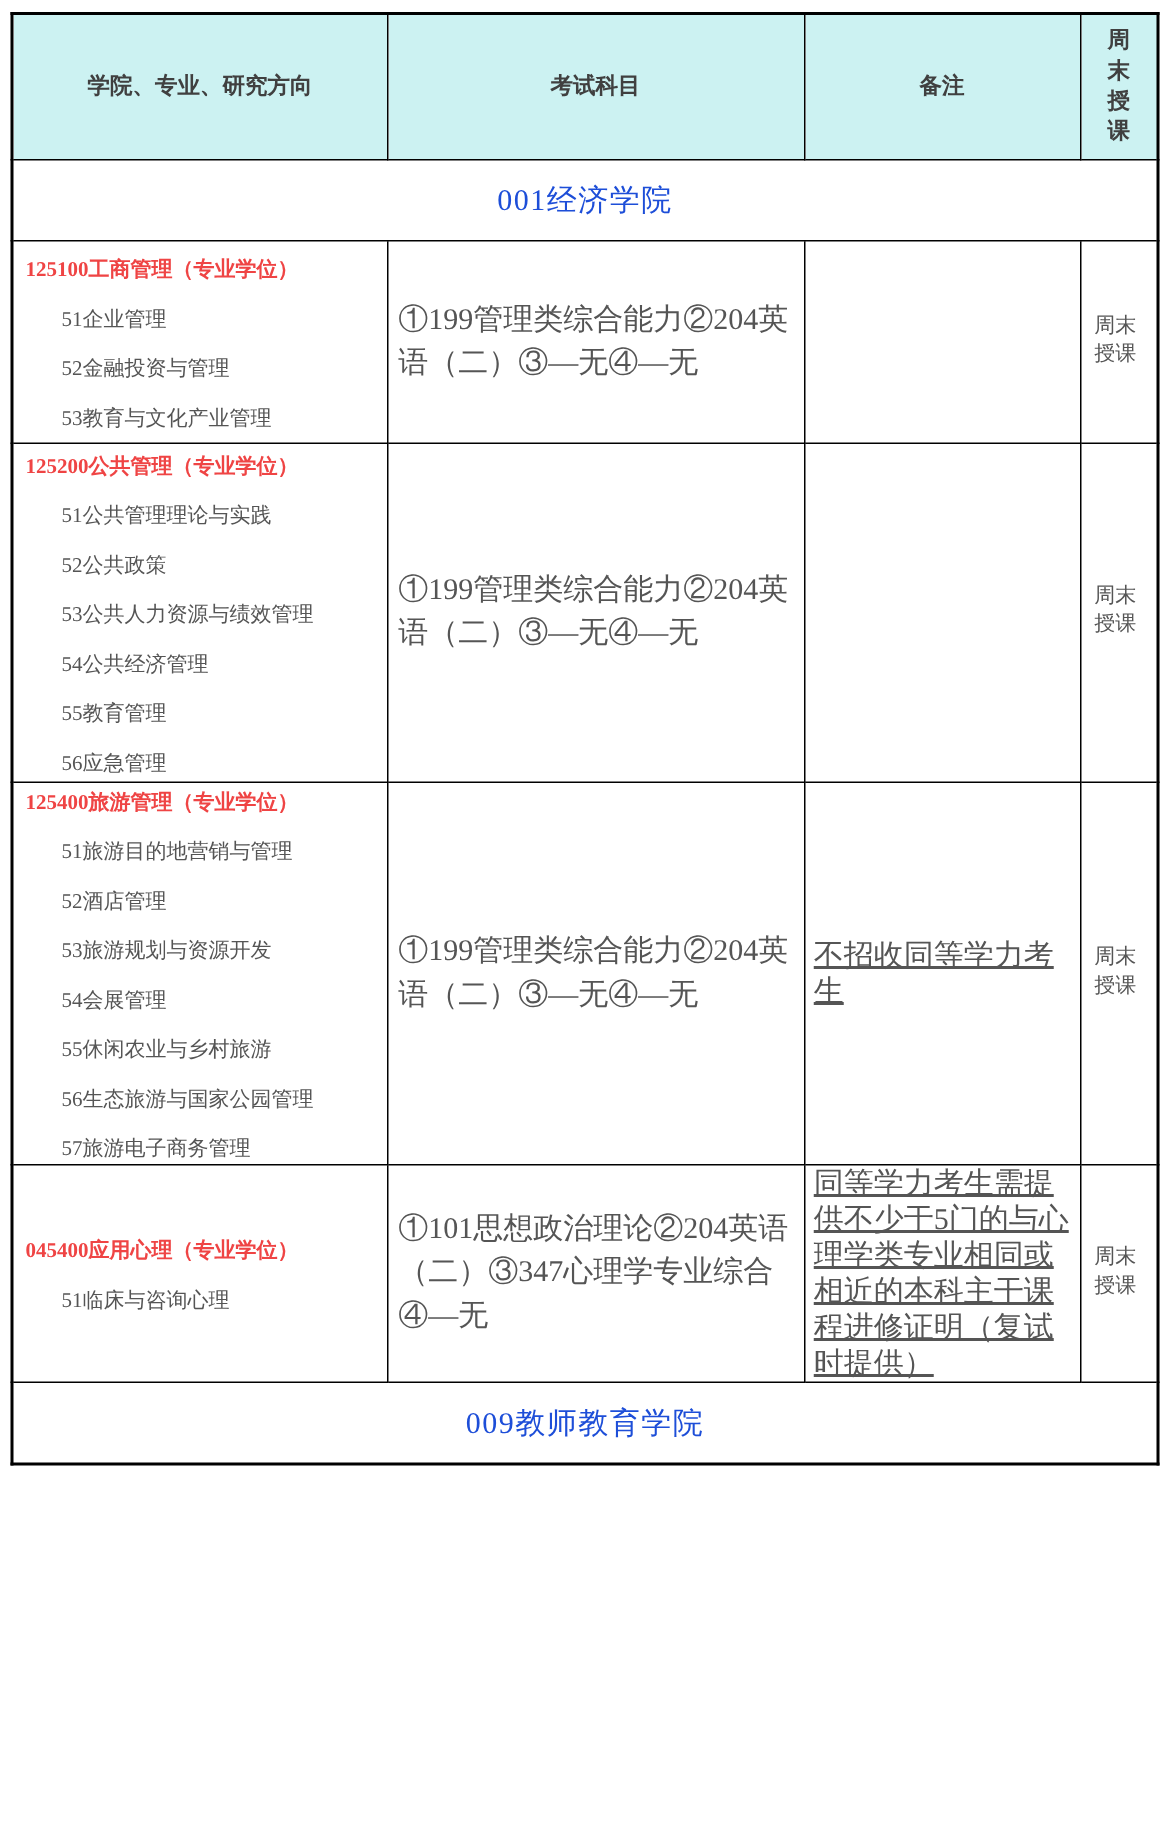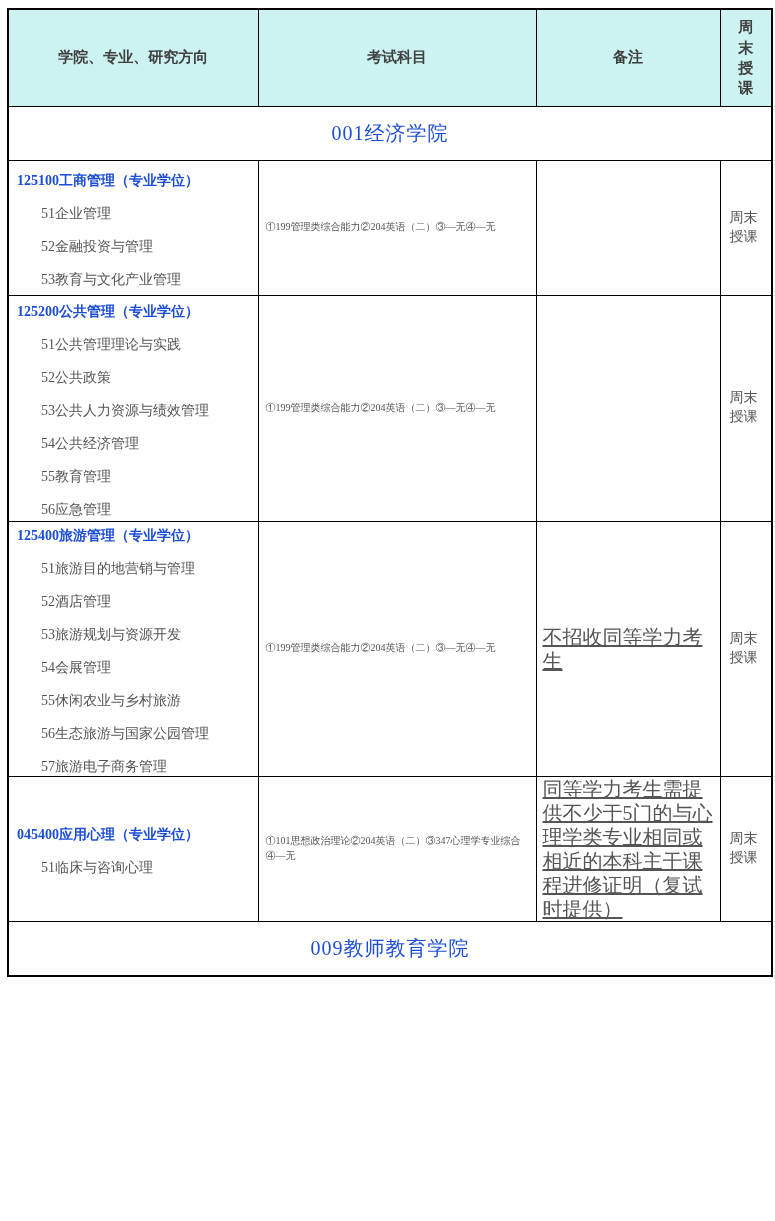--- a/index.html
+++ b/index.html
@@ -49,33 +49,33 @@
     vertical-align: middle;
     font-size: 20px;
     color: #1d4ed8;
     letter-spacing: 1px;
   }
   
   td.c1 { vertical-align: middle; }
   .program {
     font-weight: bold;
     font-size: 14px;
-    color: #1d4ed8;
+    color: #ef4444;
     margin: 4px 0 0 8px;
     line-height: 19px;
   }
   .direction {
     font-size: 14px;
     margin: 14px 0 0 32px;
     line-height: 19px;
     font-family: Liberation Serif, serif;
   }
   td.c2 { vertical-align: middle; }
   .subjects {
-    font-size: 10px;
+    font-size: 20px;
     line-height: 1.45;
     margin: 0 7px;
     word-break: break-all;
   }
   td.c3 { vertical-align: middle; }
   .note {
     font-size: 20px;
     line-height: 1.2;
     margin: 0 6px;
     word-break: break-all;

